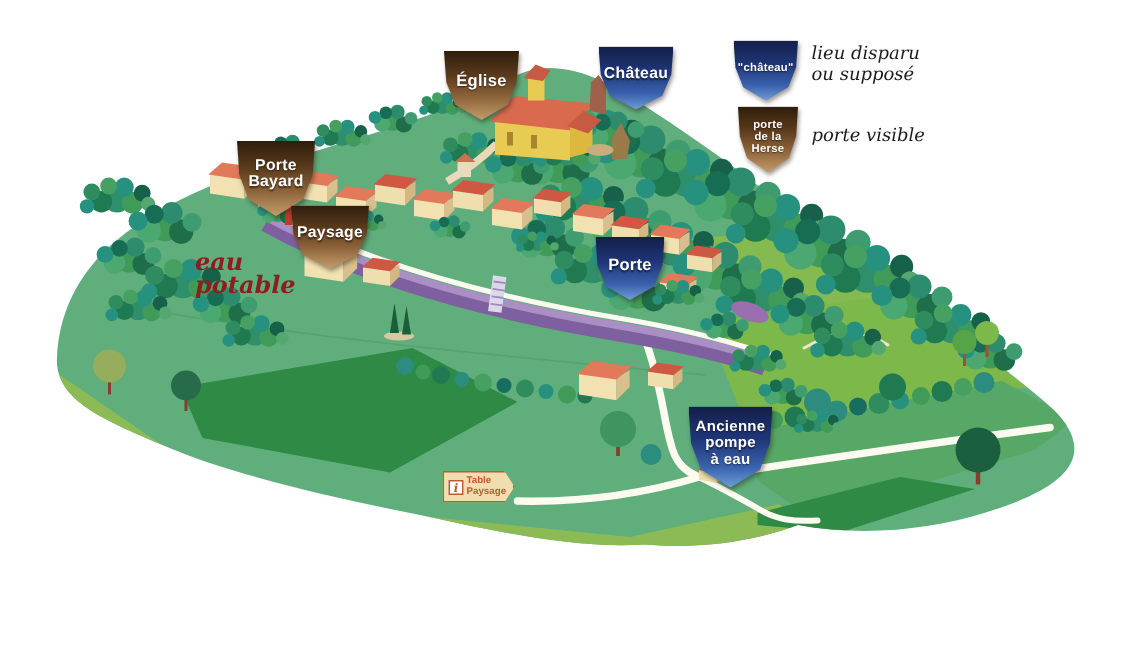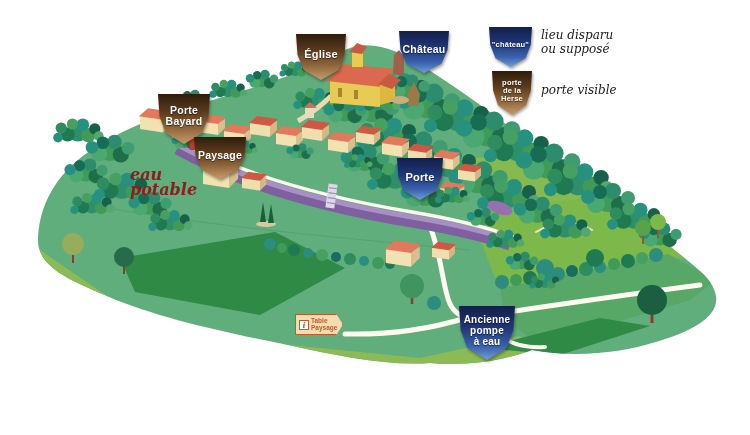--- a/index.html
+++ b/index.html
@@ -15,21 +15,21 @@
           padding-bottom:10%;box-sizing:border-box;text-shadow:0 1px 1px rgba(0,0,0,.55);
           clip-path:polygon(0% 0%,100% 0%,97% 45%,85% 78%,50% 100%,15% 78%,3% 45%);}
   .brown{background:linear-gradient(180deg,#2e1d0b 0%,#5a3a1c 35%,#8a6137 65%,#c49c6a 100%);}
   .blue{background:linear-gradient(180deg,#131f49 0%,#1f3677 40%,#3a62ad 75%,#6f9cd8 100%);}
   .pin.eglise{left:296px;top:34px;width:50px;height:46px;font-size:11px;}
   .pin.chateau{left:399px;top:31px;width:50px;height:42px;font-size:10.5px;}
   .pin.mairie{left:116px;top:77px;width:48px;height:44px;font-size:11px;}
   .pin.bayard{left:158px;top:94px;width:52px;height:50px;font-size:10.5px;}
   .pin.vingtain{left:194px;top:137px;width:52px;height:42px;font-size:10.5px;}
   .pin.porte{left:397px;top:158px;width:46px;height:42px;font-size:11px;}
-  .pin.pompe{left:459px;top:271px;width:56px;height:54px;font-size:10px;margin-top:35px;}
+  .pin.pompe{left:459px;top:271px;width:56px;height:54px;font-size:10px;}
   .pin.lg1{left:489px;top:27px;width:43px;height:40px;font-size:7.5px;}
   .pin.lg2{left:492px;top:71px;width:40px;height:44px;font-size:7.5px;}
 
   
   .legend-text{position:absolute;font-family:"DejaVu Serif",serif;font-style:italic;
                color:#1a1a1a;font-size:12px;line-height:1.15;z-index:4;}
   .lt1{left:541px;top:29px;}
   .lt2{left:541px;top:84px;}
   .script-red{position:absolute;font-family:"DejaVu Serif",serif;font-style:italic;
               font-weight:bold;color:#8c1d20;z-index:4;}

